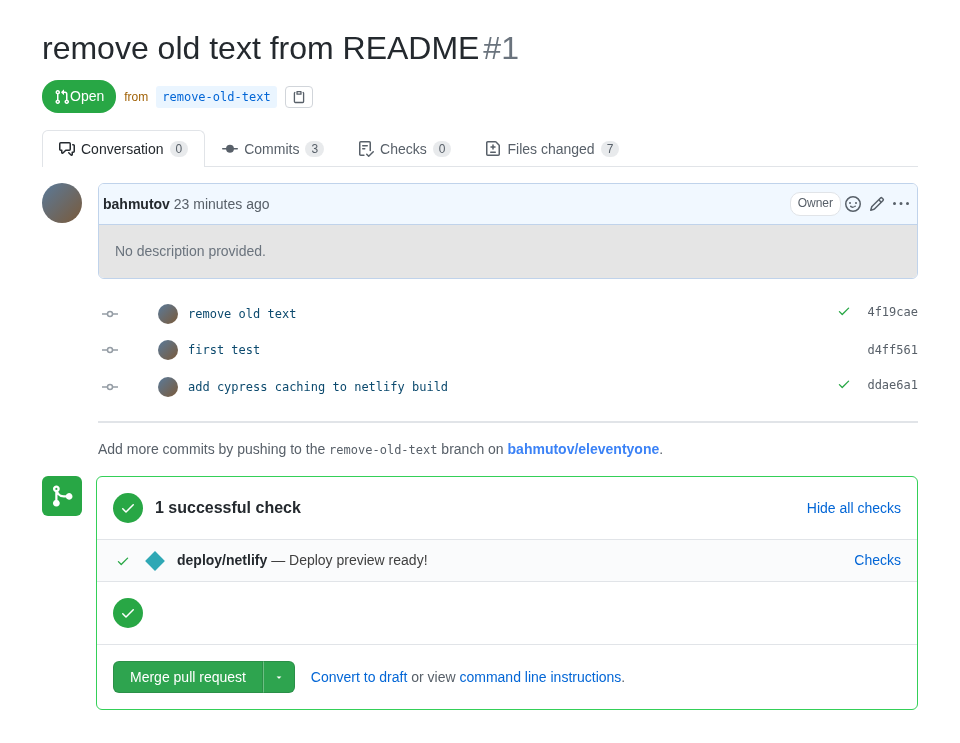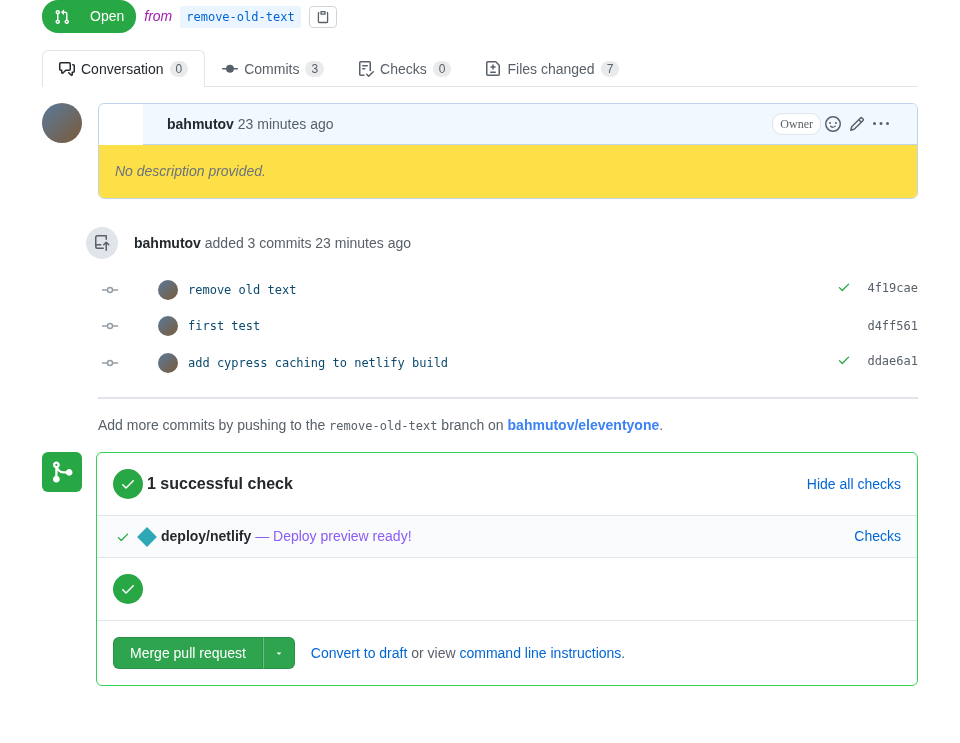--- a/index.html
+++ b/index.html
@@ -2,44 +2,44 @@
 <html><head>
 <meta charset="utf-8">
 <style>
 * { box-sizing: border-box; margin: 0; padding: 0; }
 body { font-family: -apple-system, BlinkMacSystemFont, "Segoe UI", Helvetica, Arial, sans-serif; color: #24292e; font-size: 14px; line-height: 1.5; background: #fff; }
 .container { padding: 0 42px; max-width: 960px; }
 .title-row { margin-top: 24px; margin-bottom: 8px; }
 .pr-title { font-size: 32px; font-weight: 400; color: #24292e; display: inline; }
 .pr-number { font-size: 32px; font-weight: 300; color: #6a737d; }
 .state-row { display: flex; align-items: center; gap: 8px; margin-bottom: 16px; }
-.state-badge { background: #28a745; color: #fff; padding: 6px 12px; border-radius: 16px; font-weight: 500; font-size: 14px; display: inline-flex; align-items: center; gap: 20px; }
+.state-badge { background: #28a745; color: #fff; padding: 6px 12px; border-radius: 16px; font-weight: 500; font-size: 14px; display: inline-flex; align-items: center; gap: 0; }
 .state-badge svg { fill: #fff; }
-.from-text { color: #a21caf; font-size: 14px; font-style: italic; }
+.from-text { color: #a16207; font-size: 12px; }
 .branch-name { background: #eaf5ff; color: #0366d6; padding: 2px 6px; border-radius: 3px; font-family: SFMono-Regular, Consolas, monospace; font-size: 12px; }
 .copy-btn { border: 1px solid #d1d5da; background: #fff; padding: 3px 6px; border-radius: 4px; cursor: pointer; display: flex; align-items: center; }
 .copy-btn svg { fill: #586069; }
 .tabs { border-bottom: 1px solid #e1e4e8; display: flex; margin-bottom: 16px; }
 .tab { padding: 10px 16px; color: #586069; display: inline-flex; align-items: center; gap: 6px; cursor: pointer; border: 1px solid transparent; border-bottom: none; border-radius: 6px 6px 0 0; position: relative; top: 1px; background: transparent; font-size: 14px; }
 .tab.active { background: #fff; border-color: #e1e4e8; color: #24292e; font-weight: 500; }
 .tab svg { fill: currentColor; }
 .counter { background: rgba(209,213,218,0.5); color: #586069; border-radius: 10px; padding: 1px 6px; font-size: 12px; font-weight: 500; min-width: 18px; text-align: center; }
 .discussion { position: relative; }
 .comment-row { display: flex; gap: 16px; margin-bottom: 16px; }
 .avatar-large { width: 40px; height: 40px; border-radius: 50%; background: linear-gradient(135deg, #5a7a9a, #7a5a3a); flex-shrink: 0; }
 .avatar-small { width: 20px; height: 20px; border-radius: 50%; background: linear-gradient(135deg, #5a7a9a, #7a5a3a); flex-shrink: 0; }
 .comment-box { flex: 1; border: 1px solid #c0d3eb; border-radius: 6px; overflow: hidden; }
-.comment-header { background: #f1f8ff; padding: 8px 24px; border-bottom: 1px solid #c0d3eb; display: flex; justify-content: space-between; align-items: center; margin-left: 44px; }
+.comment-header { background: #f1f8ff; padding: 8px 4px; border-bottom: 1px solid #c0d3eb; display: flex; justify-content: space-between; align-items: center; }
 .comment-header-left .author { font-weight: 600; color: #24292e; }
 .comment-header-left .time { color: #586069; }
-.comment-header-right { display: flex; align-items: center; gap: 0; font-family: Liberation Serif, serif; }
+.comment-header-right { display: flex; gap: 0; }
 .badge-label { border: 1px solid #e1e4e8; padding: 1px 7px; border-radius: 10px; font-size: 12px; color: #586069; background: #fff; }
 .icon-btn { border: none; background: transparent; cursor: pointer; padding: 4px; color: #586069; display: flex; }
 .icon-btn svg { fill: currentColor; }
-.comment-body { padding: 16px; color: #6a737d; font-style: italic; background: #fde047; }
+.comment-body { padding: 16px; color: #6a737d; background: #e5e5e5; }
 .timeline-item { display: flex; align-items: center; gap: 16px; padding: 12px 0 12px 60px; }
 .push-badge { width: 32px; height: 32px; border-radius: 50%; background: #e1e4e8; display: flex; align-items: center; justify-content: center; flex-shrink: 0; margin-left: -16px; }
 .push-badge svg { fill: #586069; }
 .push-text .author { font-weight: 600; color: #24292e; }
 .push-text { color: #586069; }
 .commit-row { display: flex; align-items: center; gap: 10px; padding: 8px 0 8px 60px; }
 .commit-icon { width: 16px; height: 16px; display: flex; align-items: center; justify-content: center; flex-shrink: 0; }
 .commit-icon svg { fill: #959da5; stroke: #959da5; }
 .commit-msg { font-family: SFMono-Regular, Consolas, monospace; font-size: 12px; color: #0c4a6e; flex: 1; }
 .commit-right { display: flex; align-items: flex-start; gap: 16px; }
@@ -47,46 +47,50 @@
 .check-icon svg { fill: currentColor; }
 .commit-sha { font-family: SFMono-Regular, Consolas, monospace; font-size: 12px; color: #586069; }
 .divider { border: none; border-top: 2px solid #e1e4e8; margin: 16px 0 16px 56px; }
 .hint-text { color: #586069; padding: 0 0 16px 56px; }
 .code-inline { font-family: SFMono-Regular, Consolas, monospace; font-size: 12px; }
 .bold { font-weight: 600; color: #3b82f6; }
 .merge-row { display: flex; gap: 14px; }
 .merge-icon-box { width: 40px; height: 40px; border-radius: 6px; background: #28a745; display: flex; align-items: center; justify-content: center; flex-shrink: 0; }
 .merge-icon-box svg { fill: #fff; }
 .merge-box { flex: 1; border: 1px solid #34d058; border-radius: 6px; }
-.merge-section { padding: 16px; border-bottom: 1px solid #e1e4e8; display: flex; align-items: center; gap: 4px; }
+.merge-section { padding: 16px; border-bottom: 1px solid #e1e4e8; display: flex; align-items: center; gap: 12px; }
 .merge-section:last-child { border-bottom: none; }
 .merge-section.gray { background: #fafbfc; padding: 10px 16px; }
 .merge-section.actions { display: block; }
 .status-circle { width: 30px; height: 30px; border-radius: 50%; background: #28a745; display: flex; align-items: center; justify-content: center; flex-shrink: 0; }
 .status-circle svg { fill: #fff; }
 .check-small { color: #28a745; width: 20px; display: flex; justify-content: center; }
 .netlify-wrap { width: 20px; height: 20px; display: flex; align-items: center; justify-content: center; flex-shrink: 0; }
 .checks-header-row { flex: 1; display: flex; justify-content: space-between; align-items: center; }
 .check-title { font-weight: 600; font-size: 16px; color: #24292e; }
 .link { color: #0366d6; cursor: pointer; text-decoration: none; }
-.check-detail { color: #8b5cf6; }
+.check-detail { color: #404040; }
 .check-name { font-weight: 600; color: #24292e; }
 .merge-btn-group { display: inline-flex; }
 .merge-btn { background: #2ea44f; color: #fff; border: 1px solid rgba(27,31,35,.15); padding: 7px 16px; font-weight: 500; font-size: 14px; border-radius: 6px 0 0 6px; cursor: pointer; }
 .merge-dropdown { background: #2ea44f; color: #fff; border: 1px solid rgba(27,31,35,.15); border-left: 1px solid rgba(255,255,255,0.3); padding: 7px 10px; border-radius: 0 6px 6px 0; cursor: pointer; display: flex; align-items: center; }
 .merge-dropdown svg { fill: #fff; }
 .or-text { color: #586069; margin-left: 12px; }
 .gap-20 { margin-left: 20px; }
 .check-detail-row { flex: 1; display: flex; justify-content: space-between; align-items: center; }
 </style>
 </head>
 <body>
 
 <div class="container">
 
+  <div class="title-row">
+    <span class="pr-title">remove old text from README</span>
+    <span class="pr-number">#1</span>
+  </div>
 
   <div class="state-row">
     <span class="state-badge">
       <svg width="16" height="16" viewBox="0 0 16 16">
           <path d="M7.177 3.073L9.573.677A.25.25 0 0110 .854v4.792a.25.25 0 01-.427.177L7.177 3.427a.25.25 0 010-.354zM3.75 2.5a.75.75 0 100 1.5.75.75 0 000-1.5zm-2.25.75a2.25 2.25 0 113 2.122v5.256a2.251 2.251 0 11-1.5 0V5.372A2.25 2.25 0 011.5 3.25zM11 2.5h-1V4h1a1 1 0 011 1v5.628a2.251 2.251 0 101.5 0V5A2.5 2.5 0 0011 2.5zm1 10.25a.75.75 0 111.5 0 .75.75 0 01-1.5 0zM3.75 12a.75.75 0 100 1.5.75.75 0 000-1.5z"></path>
         </svg>
       <span>Open</span>
     </span>
     <span class="from-text">from</span>
     <span class="branch-name">remove-old-text</span>
@@ -154,32 +158,20 @@
               <svg width="16" height="16" viewBox="0 0 16 16">
                   <path d="M8 9a1.5 1.5 0 100-3 1.5 1.5 0 000 3zM1.5 9a1.5 1.5 0 100-3 1.5 1.5 0 000 3zm13 0a1.5 1.5 0 100-3 1.5 1.5 0 000 3z"></path>
                 </svg>
             </button>
           </div>
         </div>
         <div class="comment-body">No description provided.</div>
       </div>
     </div>
 
-    <div class="timeline-item">
-      <div class="push-badge">
-        <svg width="16" height="16" viewBox="0 0 16 16">
-            <path d="M1 2.5A2.5 2.5 0 013.5 0h8.75a.75.75 0 01.75.75v3.5a.75.75 0 01-1.5 0V1.5h-8a1 1 0 00-1 1v6.708A2.492 2.492 0 013.5 9h3.25a.75.75 0 010 1.5H3.5a1 1 0 100 2h5.75a.75.75 0 010 1.5H3.5A2.5 2.5 0 011 11.5v-9zm13.23 7.79a.75.75 0 001.06-1.06l-2.505-2.505a.75.75 0 00-1.06 0L9.22 9.229a.75.75 0 001.06 1.061l1.225-1.224v6.184a.75.75 0 001.5 0V9.066l1.224 1.224z"></path>
-          </svg>
-      </div>
-      <div class="push-text">
-        <a class="author">bahmutov</a>
-        <span>added 3 commits</span>
-        <span>23 minutes ago</span>
-      </div>
-    </div>
 
     <div id="commits-list">
         <div class="commit-row">
           <span class="commit-icon">
             <svg width="16" height="16" viewBox="0 0 16 16">
               <circle cx="8" cy="8" r="2.5" fill="none" stroke-width="1.5"></circle>
               <line x1="0" y1="8" x2="5" y2="8" stroke-width="1.5"></line>
               <line x1="11" y1="8" x2="16" y2="8" stroke-width="1.5"></line>
             </svg>
           </span>

